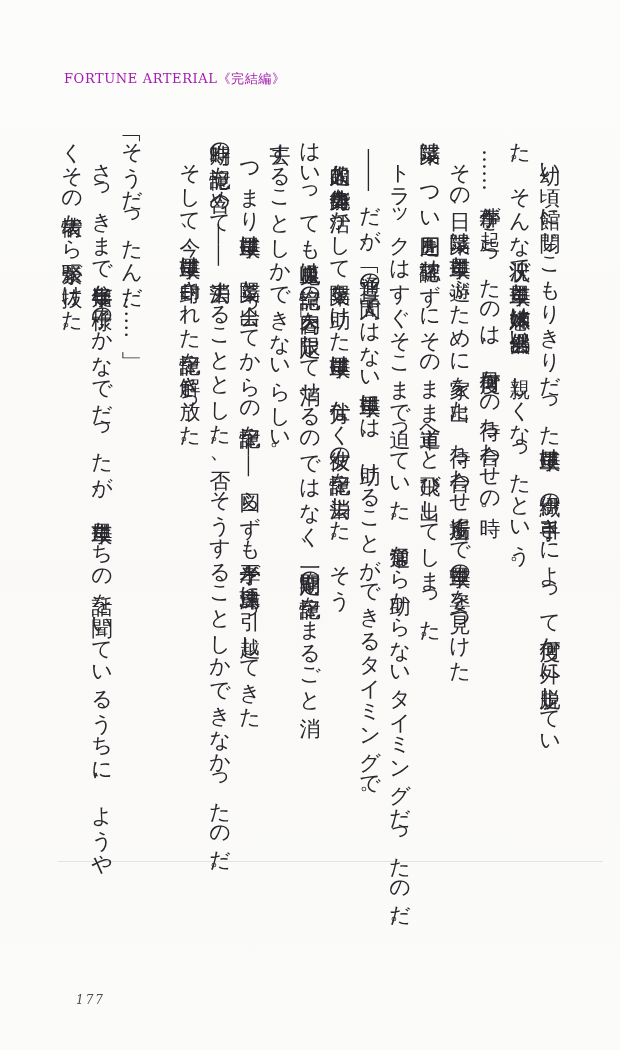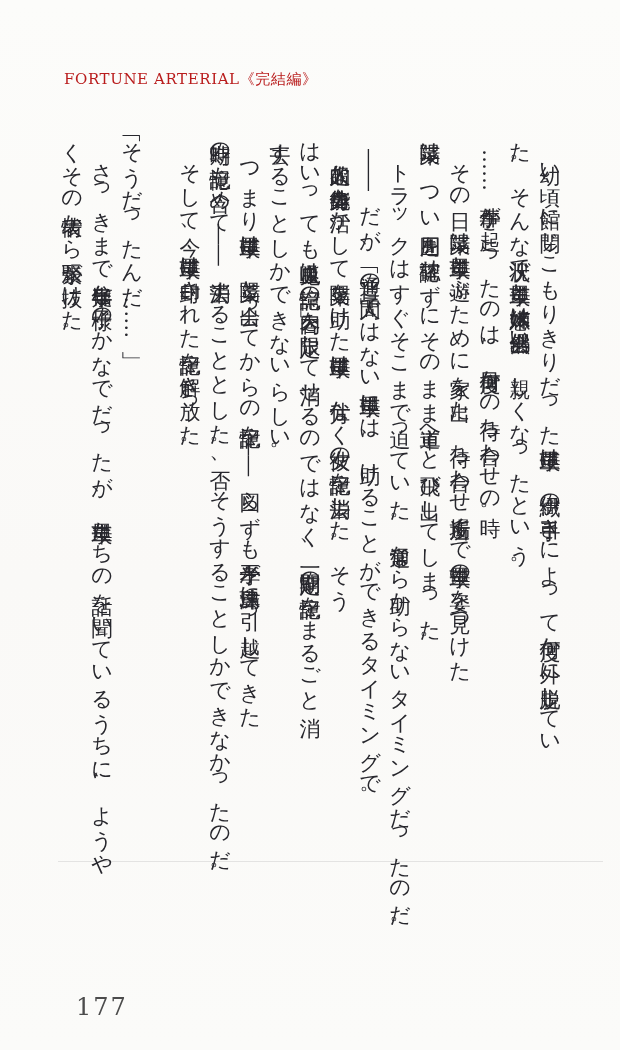--- a/index.html
+++ b/index.html
@@ -10,22 +10,22 @@
     overflow: hidden;
     background: linear-gradient(180deg, #fcfcfa 0%, #faf9f7 55%, #fbfbf9 100%);
     font-family: "DejaVu Serif", "Liberation Serif", serif;
   }
   .page { position: absolute; inset: 0; }
 
   .header {
     position: absolute;
     left: 64px;
     top: 70px;
-    font-size: 15px;
-    color: #b91c1c;
+    font-size: 13px;
+    color: #a21caf;
     letter-spacing: 0.6px;
     white-space: nowrap;
   }
 
   .text-block {
     position: absolute;
     top: 128px;
     right: 55px;
     height: 906px;
     writing-mode: vertical-rl;
@@ -38,21 +38,22 @@
     line-height: 30px;
     white-space: nowrap;
   }
   .tcol.indent { text-indent: 21px; }
   .col-gap { width: 28px; height: 10px; }
 
   .page-number {
     position: absolute;
     left: 76px;
     top: 993px;
-    font-size: 24px;
+    font-style: italic;
+    font-size: 12px;
     color: #4c4c4c;
     letter-spacing: 2px;
   }
 
   .scanline {
     position: absolute;
     left: 58px;
     top: 861px;
     width: 545px;
     height: 1px;

